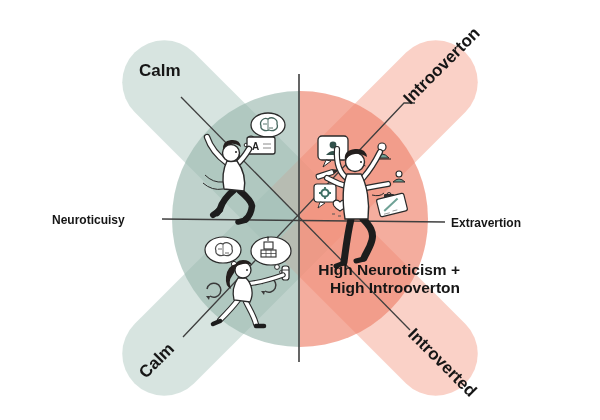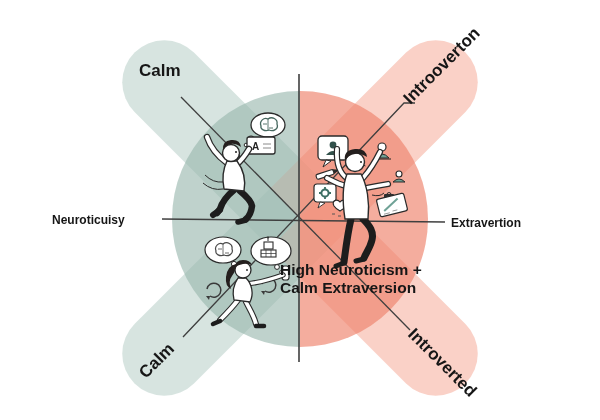--- a/index.html
+++ b/index.html
@@ -30,21 +30,21 @@
   .circle .half.right { background:rgba(238,131,108,0.66); }
 
   svg.overlay { position:absolute; left:0; top:0; }
   .fig { position:absolute; }
 
   .lbl { position:absolute; font-weight:600; white-space:nowrap; color:#161616; }
   .lbl.sz-a { font-size:12px; }
   .lbl.sz-b { font-size:17px; }
   .lbl.rot  { transform:translate(-50%,-50%) rotate(-45deg); }
   .lbl.rot-cw { transform:translate(-50%,-50%) rotate(45deg); }
-  #lbl-center { font-size:15.5px; text-align:left; line-height:1.15; width:180px; }
+  #lbl-center { font-size:15.5px; text-align:right; line-height:1.15; width:180px; }
 </style>
 </head>
 <body>
 
 <div id="stage">
 
   <div class="arm teal tl"></div>
   <div class="arm teal bl"></div>
   <div class="arm pink tr"></div>
   <div class="arm pink br"></div>
@@ -205,20 +205,20 @@
   <div class="lbl sz-b" style="left:139px; top:61px;">Calm</div>
 
   <div class="lbl sz-b rot" style="left:442px; top:66px;">Introoverton</div>
 
   <div class="lbl sz-a" style="left:52px; top:213px;">Neuroticuisy</div>
 
   <div class="lbl sz-a" style="left:451px; top:216px;">Extravertion</div>
 
   <div class="lbl" id="lbl-center" style="left:280px; top:261px;">
     <div>High Neuroticism +</div>
-    <div>Calm Extraversion</div>
+    <div>High Introoverton</div>
   </div>
 
   <div class="lbl sz-b rot" style="left:157px; top:361px;">Calm</div>
 
   <div class="lbl sz-b rot-cw" style="left:442px; top:363px;">Introverted</div>
 
 </div>
 
 </body></html>

